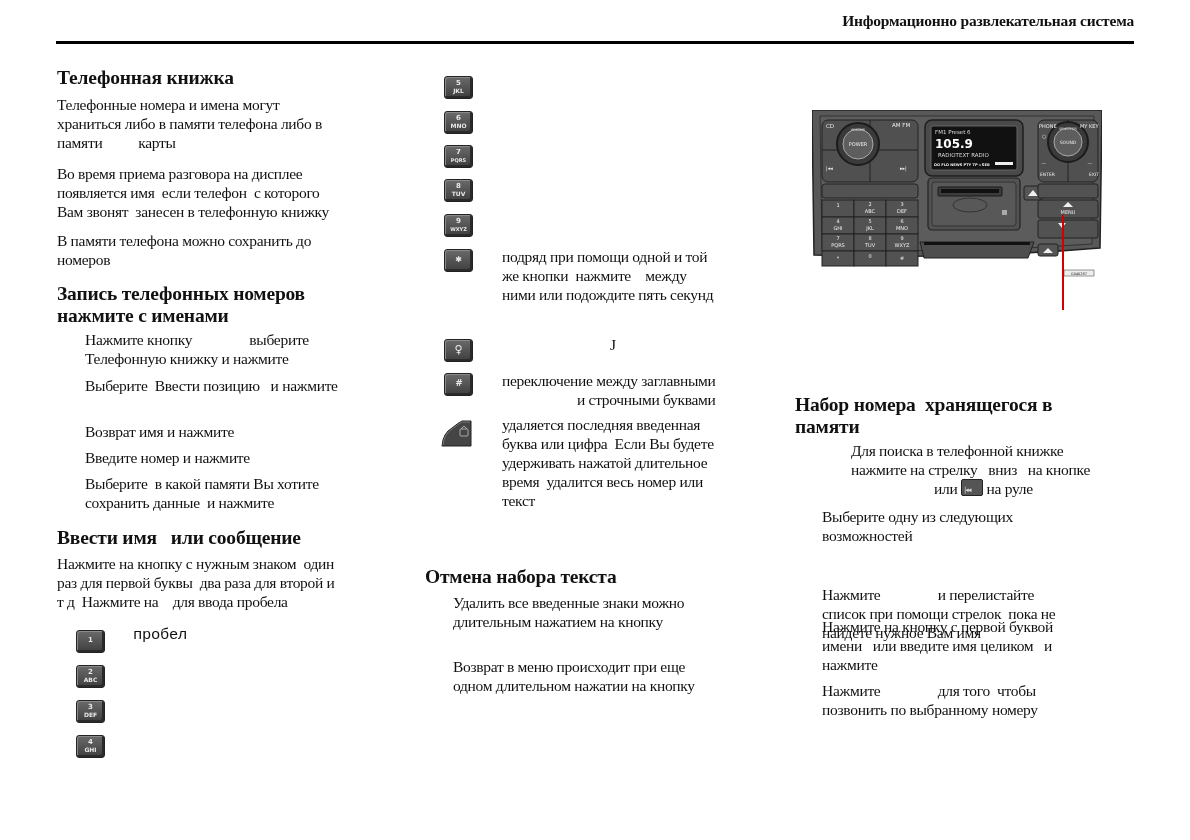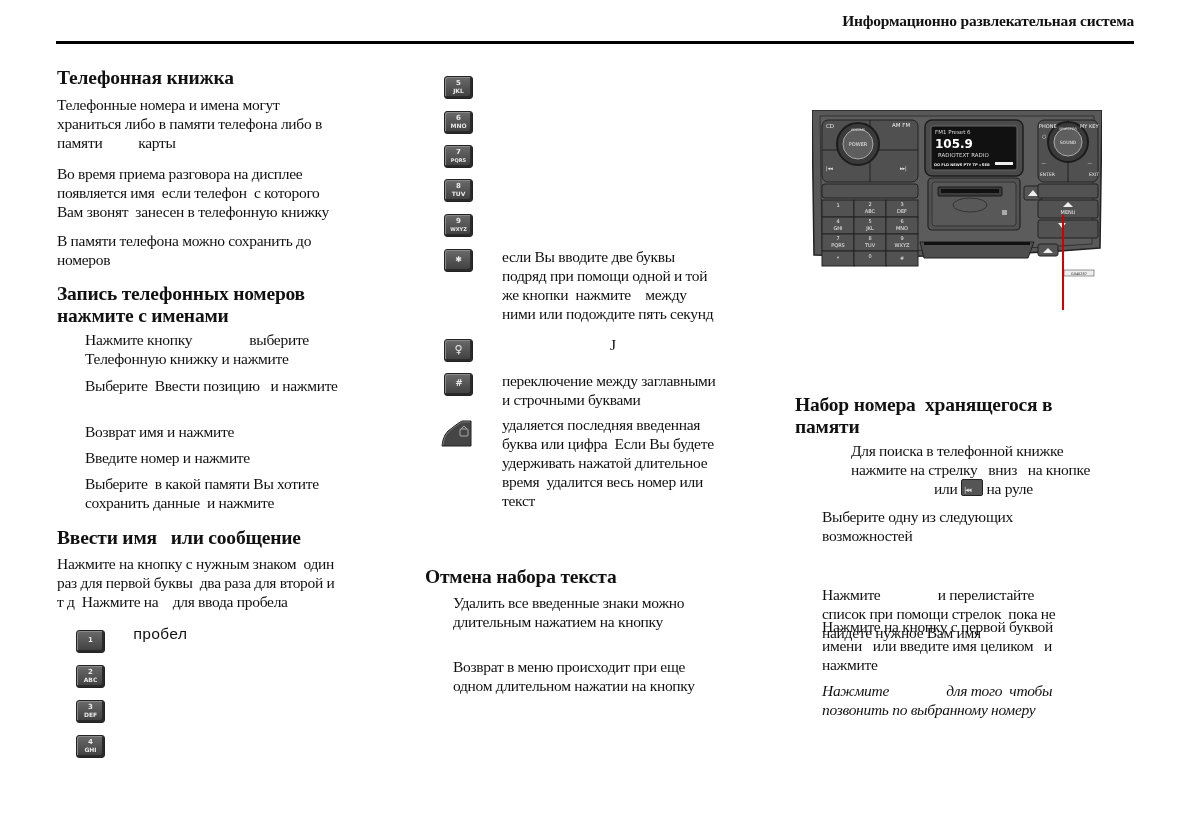--- a/index.html
+++ b/index.html
@@ -119,35 +119,34 @@
 </div>
 <div class="key" style="left:444px;top:214px;">
   <span class="n">9</span>
   <span class="l" style="font-size:5px;">WXYZ</span>
 </div>
 
 <div class="key" style="left:444px;top:249px;">
   <span class="c" style="font-size:8px;line-height:19px;">✱</span>
 </div>
 <div class="para" style="left:502px;top:247px;">
-  <p>если Вы вводите две буквы</p>
   <p>подряд при помощи одной и той</p>
   <p style="white-space:pre">же кнопки  нажмите    между</p>
   <p>ними или подождите пять секунд</p>
 </div>
 
 <div class="key" style="left:444px;top:339px;">
   <span class="c" style="font-size:11px;line-height:20px;">♀</span>
 </div>
 <p class="abs" style="left:610px;top:335px;">J</p>
 
 <div class="key" style="left:444px;top:373px;">
   <span class="c" style="font-style:italic;font-size:9px;line-height:19px;">#</span>
 </div>
-<div class="para" style="left:502px;top:371px;">
+<div class="para" style="left:502px;top:371px;text-align:right;">
   <p>переключение между заглавными</p>
   <p>и строчными буквами</p>
 </div>
 
 <svg class="key-del" style="left:440px;top:419px;" viewBox="0 0 32 28">
   <path d="M2 27 Q3 14 12 9 Q18 4 22 2 L31 2 L31 27 Z" fill="#454545" stroke="#222" stroke-width="1"></path>
   <path d="M3 26 Q4 15 12 10 Q18 5 22 3 L30 3" fill="none" stroke="#777" stroke-width="1"></path>
   <rect x="20" y="10" width="8" height="7" rx="1" fill="none" stroke="#aaa" stroke-width="1"></rect>
   <path d="M21 10 L24 7 L27 10" fill="none" stroke="#aaa" stroke-width="1"></path>
 </svg>
@@ -293,16 +292,16 @@
 <div class="para" style="left:822px;top:553px;margin-top:32px;">
   <p style="white-space:pre">Нажмите                и перелистайте</p>
   <p style="white-space:pre">список при помощи стрелок  пока не</p>
   <p>найдете нужное Вам имя</p>
 </div>
 <div class="para" style="left:822px;top:617px;">
   <p>Нажмите на кнопку с первой буквой</p>
   <p style="white-space:pre">имени   или введите имя целиком   и</p>
   <p>нажмите</p>
 </div>
-<div class="para" style="left:822px;top:681px;font-style:italic;">
+<div class="para" style="left:822px;top:681px;">
   <p style="white-space:pre">Нажмите                для того  чтобы</p>
   <p>позвонить по выбранному номеру</p>
 </div>
 
 </body></html>

